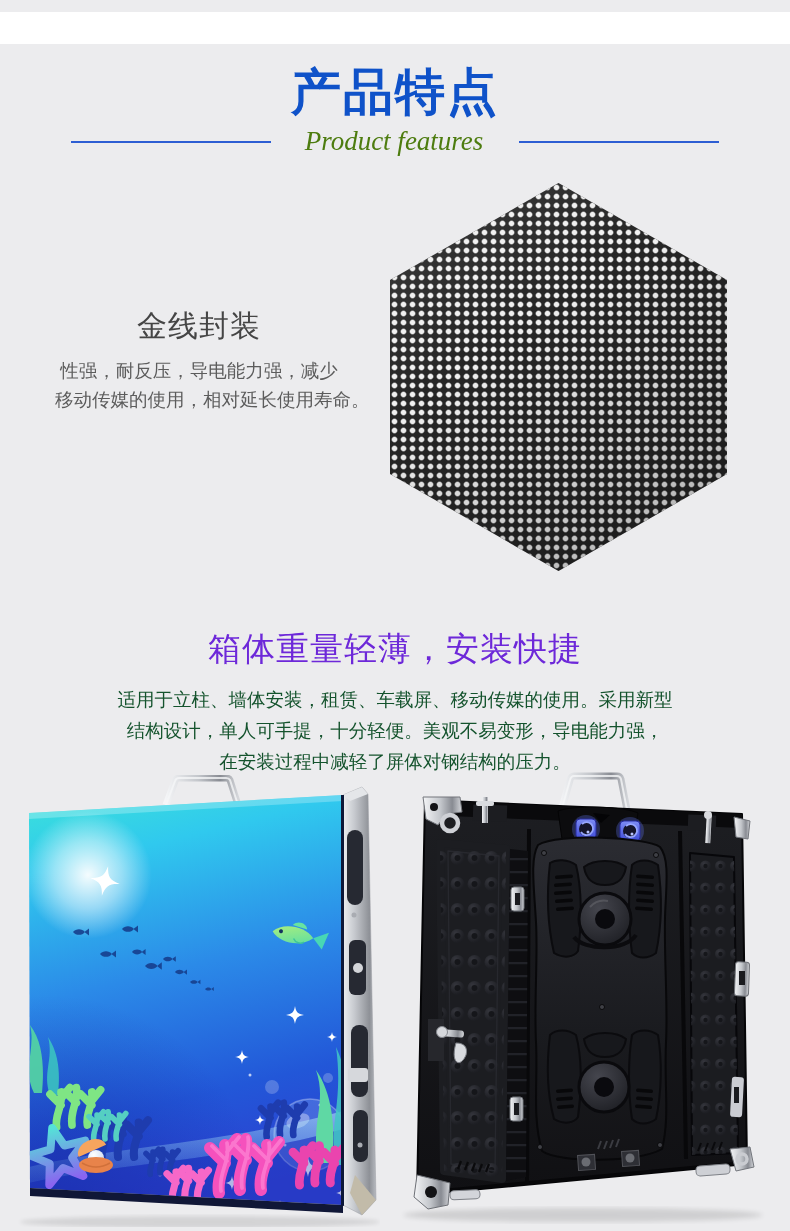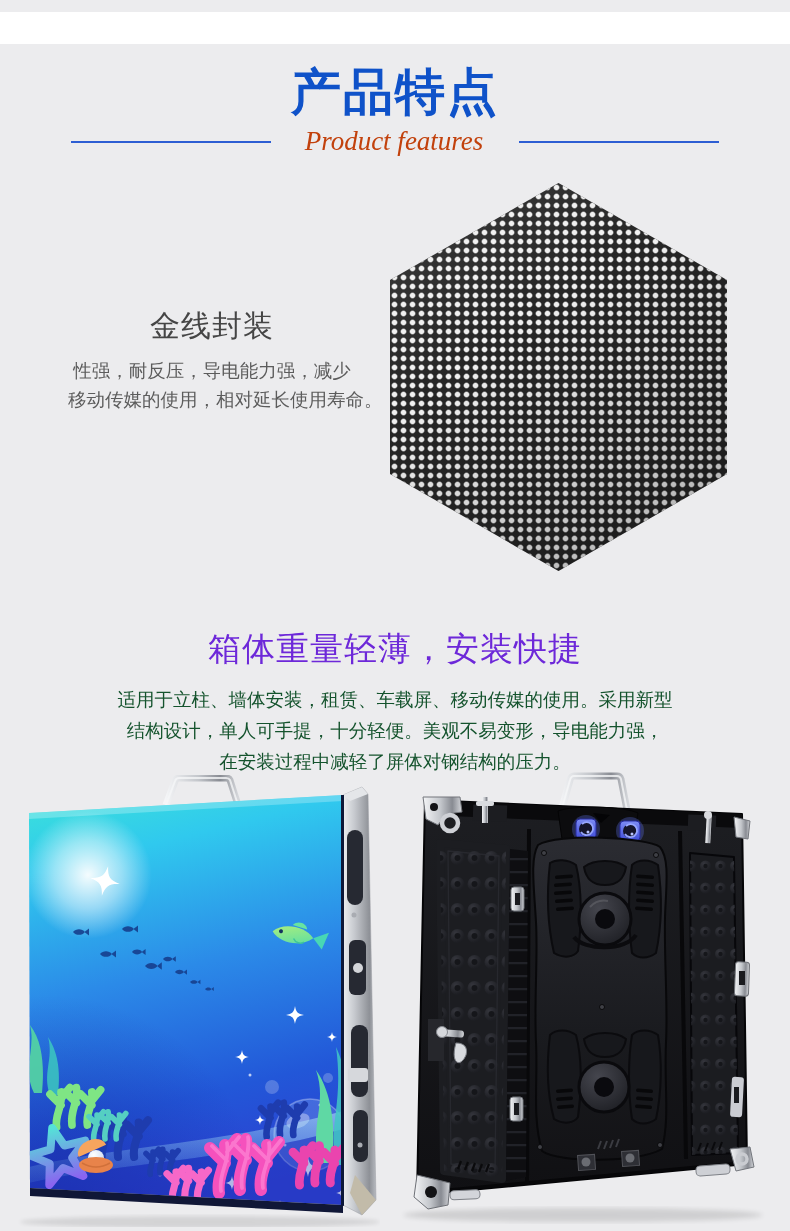--- a/index.html
+++ b/index.html
@@ -7,33 +7,33 @@
   .page{position:relative;width:790px;height:1231px;background:#ececee;overflow:hidden;margin:12px auto;}
   .top-band{position:absolute;left:0;top:0;width:790px;height:32px;background:#ffffff;}
 
   
   .hdr{position:absolute;left:0;top:50px;width:790px;text-align:center;}
   .hdr-title{font-size:50px;font-weight:bold;letter-spacing:2px;color:#0f52c9;line-height:60px;}
   .hdr-sub-row{margin-top:4px;display:flex;align-items:center;justify-content:center;}
   .hdr-line{width:200px;height:2px;background:#2d5ed3;}
   .hdr-line.l{margin-right:34px;}
   .hdr-line.r{margin-left:36px;}
-  .hdr-sub{font-family:"Liberation Serif",serif;font-style:italic;font-size:27px;color:#c2410c;}
+  .hdr-sub{font-family:"Liberation Serif",serif;font-style:italic;font-size:27px;color:#4d7c0f;}
 
   
   .hex{position:absolute;left:390px;top:171px;width:337px;height:388px;
     clip-path:polygon(50% 0,100% 25%,100% 75%,50% 100%,0 75%,0 25%);
     background-color:#262626;
     background-image:
       linear-gradient(145deg,rgba(255,255,255,.10) 0%,rgba(0,0,0,0) 38%,rgba(0,0,0,.30) 100%),
       radial-gradient(circle at 4.5px 4.5px,#f0f0f0 2.1px,rgba(235,235,235,.45) 2.8px,rgba(38,38,38,0) 3.5px);
     background-size:100% 100%,9px 9px;}
 
   
-  .feat1{position:absolute;left:68px;top:294px;width:288px;text-align:center;}
+  .feat1{position:absolute;left:55px;top:294px;width:288px;text-align:center;}
   .feat-h1{font-size:30px;color:#454545;letter-spacing:1px;}
   .feat1 .lines{margin-top:9px;font-size:18.5px;line-height:29px;color:#5c5c5c;}
   .lines div{white-space:nowrap;}
 
   .feat2{position:absolute;left:0;top:615px;width:790px;text-align:center;}
   .feat-h2{font-size:33px;color:#6d28d9;letter-spacing:1px;}
   .feat2 .lines{margin-top:12px;font-size:18.5px;line-height:31px;color:#14532d;}
 
   
   .photo-left{position:absolute;left:10px;top:763px;width:370px;height:452px;}

